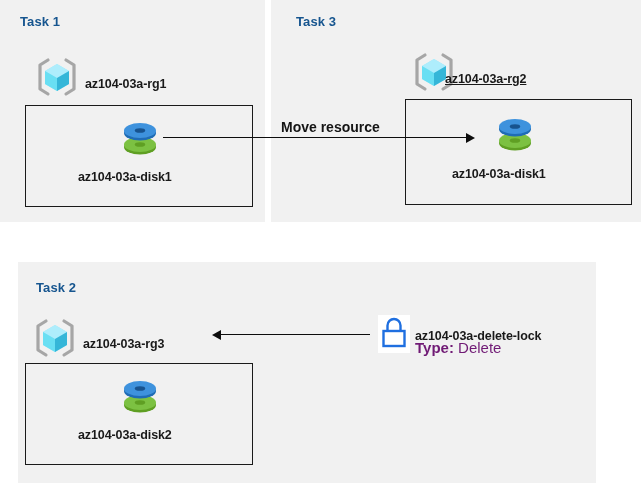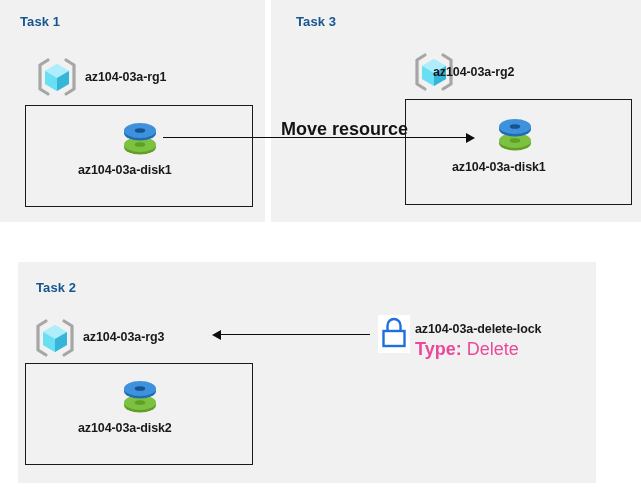--- a/index.html
+++ b/index.html
@@ -40,25 +40,26 @@
     background: transparent;
     box-sizing: border-box;
   }
   .node-label {
     position: absolute;
     font-size: 12.5px;
     font-weight: bold;
     color: #191919;
     white-space: nowrap;
     letter-spacing: -0.1px;
+    margin-top: 7px;
   }
   .sub-label {
     position: absolute;
-    font-size: 18px;
-    color: #ec4899;
+    font-size: 15px;
+    color: #701a75;
     white-space: nowrap;
   }
   .sub-label b { font-weight: bold; }
   .edge-line {
     position: absolute;
     background: #0d0d0d;
     height: 1.3px;
   }
   .arrow-head-right {
     position: absolute;
@@ -69,21 +70,21 @@
   }
   .arrow-head-left {
     position: absolute;
     width: 0; height: 0;
     border-top: 5px solid transparent;
     border-bottom: 5px solid transparent;
     border-right: 9px solid #0d0d0d;
   }
   .edge-label {
     position: absolute;
-    font-size: 18px;
+    font-size: 14px;
     font-weight: bold;
     color: #141414;
     white-space: nowrap;
   }
   .icon {
     position: absolute;
   }
   .icon svg { display: block; }
 </style>
 </head>
@@ -133,21 +134,21 @@
   <div class="icon" style="left:412px; top:51px; width:44px; height:42px;">
     <svg width="44" height="42" viewBox="0 0 44 42">
       <path d="M13 4 L5 9 L5 33 L13 38" fill="none" stroke="#a6a6a6" stroke-width="3.2" stroke-linecap="round" stroke-linejoin="round"></path>
       <path d="M31 4 L39 9 L39 33 L31 38" fill="none" stroke="#a6a6a6" stroke-width="3.2" stroke-linecap="round" stroke-linejoin="round"></path>
       <polygon points="22,8 34,15 34,28 22,35 10,28 10,15" fill="#9fe9fb"></polygon>
       <polygon points="22,8 34,15 22,22 10,15" fill="#aeedfc"></polygon>
       <polygon points="22,22 34,15 34,28 22,35" fill="#35b6d8"></polygon>
       <polygon points="22,22 10,15 10,28 22,35" fill="#69dff3"></polygon>
     </svg>
   </div>
-  <div class="node-label" style="left:433px; top:65px;">az104-03a-rg2</div>
+  <div class="node-label" style="left:445px; top:65px;text-decoration:underline;">az104-03a-rg2</div>
 
   <div class="inner-box" style="left:405px; top:99px; width:227px; height:106px;"></div>
 
   <div class="icon" style="left:495px; top:112px; width:40px; height:42px;">
     <svg width="40" height="42" viewBox="0 0 40 42">
       <ellipse cx="20" cy="31" rx="16" ry="7.5" fill="#5f9f23"></ellipse>
       <ellipse cx="20" cy="28.5" rx="16" ry="7.5" fill="#7cc142"></ellipse>
       <ellipse cx="20" cy="28.5" rx="5.2" ry="2.3" fill="#5f9f23"></ellipse>
       <ellipse cx="20" cy="17" rx="16" ry="7.5" fill="#1f6cb5"></ellipse>
       <ellipse cx="20" cy="14.5" rx="16" ry="7.5" fill="#3e92dd"></ellipse>

